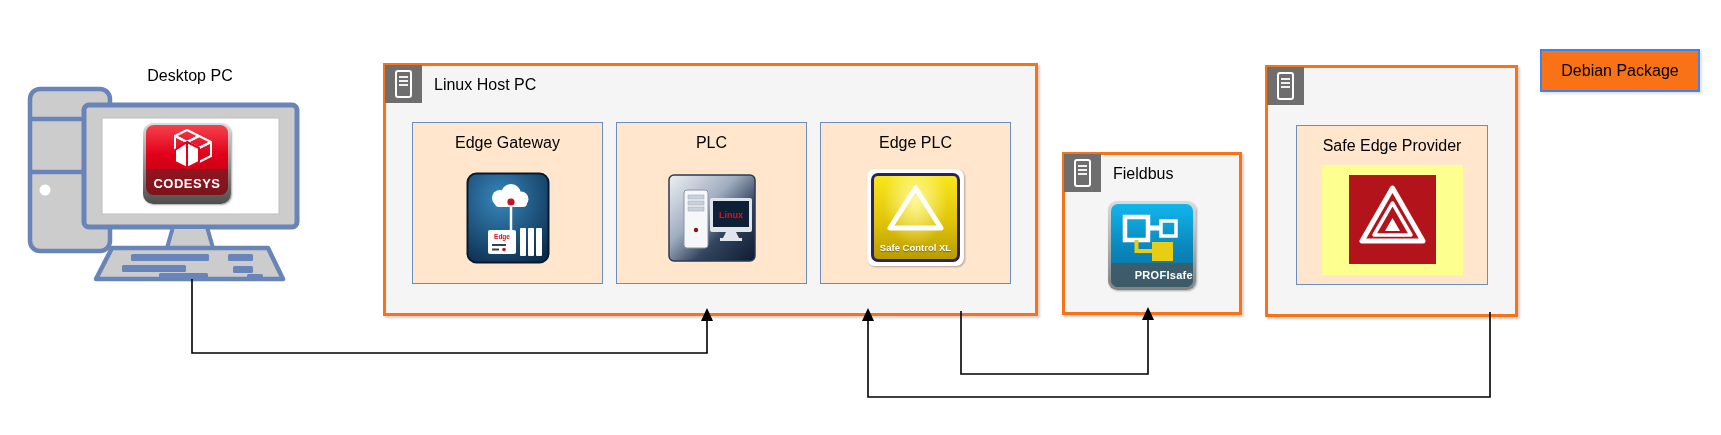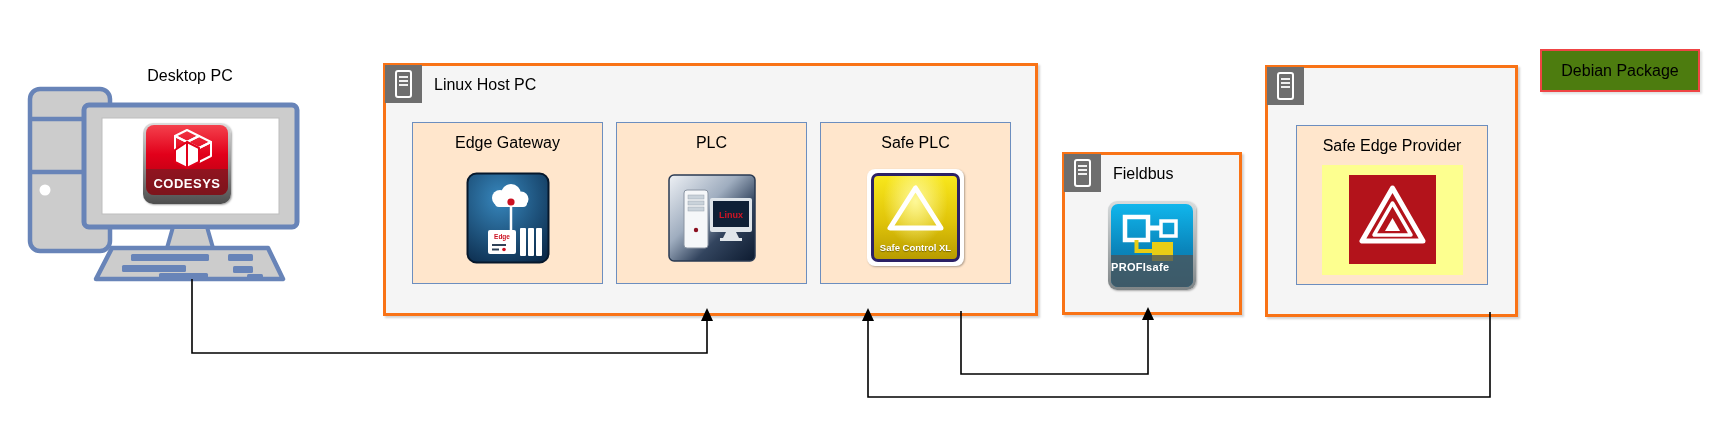--- a/index.html
+++ b/index.html
@@ -17,21 +17,21 @@
              font-size:16px;white-space:nowrap;}
 
   
   .pkg{position:absolute;background:#FFE6CC;border:1px solid #6C8EBF;
        display:flex;flex-direction:column;align-items:center;}
   .pkg-title{margin-top:11px;font-size:16px;white-space:nowrap;}
   .pkg-body{flex:1;display:flex;align-items:center;justify-content:center;width:100%;}
 
   
   .legend{position:absolute;left:1540px;top:49px;width:160px;height:43px;
-          background:#4d7c0f;border:2px solid #ef4444;box-sizing:border-box;
+          background:#f97316;border:2px solid #3b82f6;box-sizing:border-box;
           display:flex;align-items:center;justify-content:center;font-size:16px;
           box-shadow:2px 2px 2px rgba(0,0,0,0.12);}
 
   
   .desktop-label{position:absolute;left:115px;top:67px;width:150px;text-align:center;
                  font-size:16px;}
 
   
   .codesys-plate{position:absolute;left:143px;top:123px;width:88px;height:81px;
                  border-radius:10px;background:linear-gradient(180deg,#dcdcdc 0%,#9a9a9a 45%,#4d4d4d 100%);
@@ -53,23 +53,23 @@
            overflow:hidden;}
   .safeplc-text{position:absolute;left:0;right:0;bottom:6px;text-align:center;color:#fff;
                 font-weight:bold;font-size:9.5px;text-shadow:0 1px 1px rgba(0,0,0,0.4);}
 
   
   .profisafe-frame{width:88px;height:89px;border-radius:9px;padding:3px;box-sizing:border-box;
                    background:linear-gradient(180deg,#d8dcdd 0%,#7e8486 100%);
                    box-shadow:1px 1px 2px rgba(0,0,0,0.3);}
   .profisafe{position:relative;width:100%;height:100%;border-radius:7px;overflow:hidden;
              background:linear-gradient(180deg,#10B6EC 0%,#0A85BB 55%,#0C6E9E 100%);}
-  .profisafe-band{position:absolute;left:0;right:0;bottom:0;height:32px;
+  .profisafe-band{position:absolute;left:0;right:0;bottom:0;height:24px;
                   background:rgba(75,85,90,0.78);color:#fff;font-weight:bold;font-size:11px;
-                  text-align:left;line-height:24px;letter-spacing:0.3px;}
+                  text-align:right;line-height:24px;letter-spacing:0.3px;}
 
   
   .stp-yellow{width:141px;height:110px;background:#FDFF8F;display:flex;
               align-items:center;justify-content:center;}
   .stp-red{width:87px;height:89px;background:#B3131B;position:relative;}
 
   
   svg.overlay{position:absolute;left:0;top:0;pointer-events:none;}
 </style>
 </head>
@@ -188,21 +188,21 @@
           <rect x="42" y="24" width="42" height="34" rx="2" fill="#DFE5EA"></rect>
           <rect x="45" y="27" width="36" height="26" fill="#0F2036"></rect>
           <text x="63" y="44" font-size="9" font-weight="bold" fill="#D01525" text-anchor="middle">Linux</text>
           <polygon points="58,58 68,58 71,64 55,64" fill="#DFE5EA"></polygon>
           <rect x="52" y="64" width="22" height="3" fill="#DFE5EA"></rect>
         </svg>
       </div>
     </div>
 
     <div class="pkg" style="left:434px;top:56px;width:189px;height:160px;">
-      <div class="pkg-title">Safe PLC</div>
+      <div class="pkg-title">Edge PLC</div>
       <div class="pkg-body">
         <div class="safeplc-frame">
           <div class="safeplc">
             <svg width="83" height="60" viewBox="0 0 83 60" style="position:absolute;left:0;top:4px;">
               <polygon points="41.5,8 16,48 67,48" fill="none" stroke="#ffffff" stroke-width="5" stroke-linejoin="round"></polygon>
             </svg>
             <div class="safeplc-text">Safe Control XL</div>
           </div>
         </div>
       </div>

